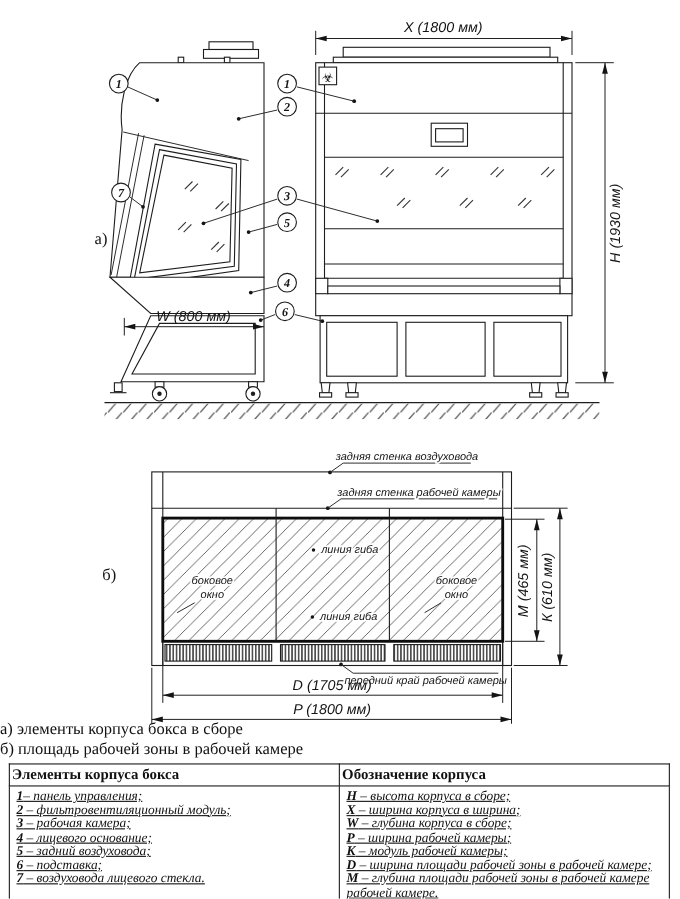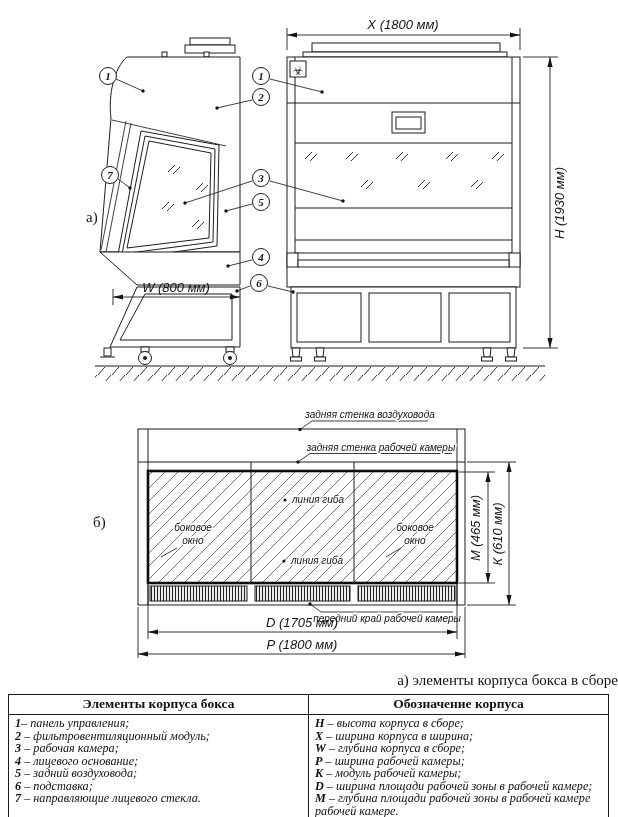--- a/index.html
+++ b/index.html
@@ -11,27 +11,27 @@
   .wh{fill:#fff;stroke:#1d1d1d;stroke-width:1;}
   .thk{fill:url(#hat);stroke:#0d0d0d;stroke-width:2.6;}
   .dim{stroke:#1d1d1d;stroke-width:.9;fill:none;}
   .dot{fill:#141414;stroke:none;}
   text{fill:#141414;stroke:none;}
   .dimtxt{font:italic 13px "Liberation Sans", sans-serif;}
   .anntxt{font:italic 10px "Liberation Sans", sans-serif;paint-order:stroke;stroke:#fff;stroke-width:3px;}
   .viewlbl{font:15px "Liberation Serif", serif;}
   .cnum{font:italic bold 11px "Liberation Serif", serif;}
   .bio{font:12px "DejaVu Sans", sans-serif;}
-  #caption{position:absolute;left:0;top:671px;width:618px;text-align:right;
+  #caption{position:absolute;left:0;top:654px;width:618px;text-align:left;
            font-size:15px;line-height:18px;}
   #legend{position:absolute;left:8px;top:694px;width:601px;border-collapse:collapse;}
   #legend td,#legend th{border:1.6px solid #1b1b1b;vertical-align:top;}
-  #legend th{font-size:13.5px;font-weight:bold;text-align:center;padding:1px 2px 2px;}
+  #legend th{font-size:13.5px;font-weight:bold;text-align:left;padding:1px 2px 2px;}
   #legend td{width:50%;padding:2px 4px 2px 6px;}
-  .li{font:italic 12.2px/12.5px "Liberation Serif", serif;}
+  .li{font:italic 12.2px/12.5px "Liberation Serif", serif;text-decoration:underline;}
   .li b{font-style:italic;}
 </style>
 </head>
 <body>
 
 <div id="page">
 
 <svg width="618" height="658" viewBox="0 0 618 658">
   <defs>
     <pattern id="hat" patternUnits="userSpaceOnUse" width="13" height="13">
@@ -279,37 +279,38 @@
       <line class="dim" x1="467" y1="605" x2="516" y2="605"></line>
       <line class="dim" x1="509" y1="462" x2="509" y2="605" marker-start="url(#arrS)" marker-end="url(#arrE)"></line>
       <text class="dimtxt" transform="translate(502,534) rotate(-90)" text-anchor="middle">К (610 мм)</text>
     </g>
     <text class="viewlbl" x="93" y="527">б)</text>
   </g>
 </svg>
 
 <div id="caption">
   <div>а) элементы корпуса бокса в сборе</div>
+  <div>б) площадь рабочей зоны в рабочей камере</div>
 </div>
 
 <table id="legend">
   <tbody>
         <tr>
     <th>Элементы корпуса бокса</th>
     <th>Обозначение корпуса</th>
   </tr>
   <tr>
     <td>
       <div class="li"><b>1</b><span>– панель управления;</span></div>
       <div class="li"><b>2</b><span> – фильтровентиляционный модуль;</span></div>
       <div class="li"><b>3</b><span> – рабочая камера;</span></div>
       <div class="li"><b>4</b><span> – лицевого основание;</span></div>
       <div class="li"><b>5</b><span> – задний воздуховода;</span></div>
       <div class="li"><b>6</b><span> – подставка;</span></div>
-      <div class="li"><b>7</b><span> – направляющие лицевого стекла.</span></div>
+      <div class="li"><b>7</b><span> – воздуховода лицевого стекла.</span></div>
     </td>
     <td>
       <div class="li"><b>H</b><span> – высота корпуса в сборе;</span></div>
       <div class="li"><b>X</b><span> – ширина корпуса в ширина;</span></div>
       <div class="li"><b>W</b><span> – глубина корпуса в сборе;</span></div>
       <div class="li"><b>P</b><span> – ширина рабочей камеры;</span></div>
       <div class="li"><b>K</b><span> – модуль рабочей камеры;</span></div>
       <div class="li"><b>D</b><span> – ширина площади рабочей зоны в рабочей камере;</span></div>
       <div class="li"><b>M</b><span> – глубина площади рабочей зоны в рабочей камере рабочей камере.</span></div>
     </td>

